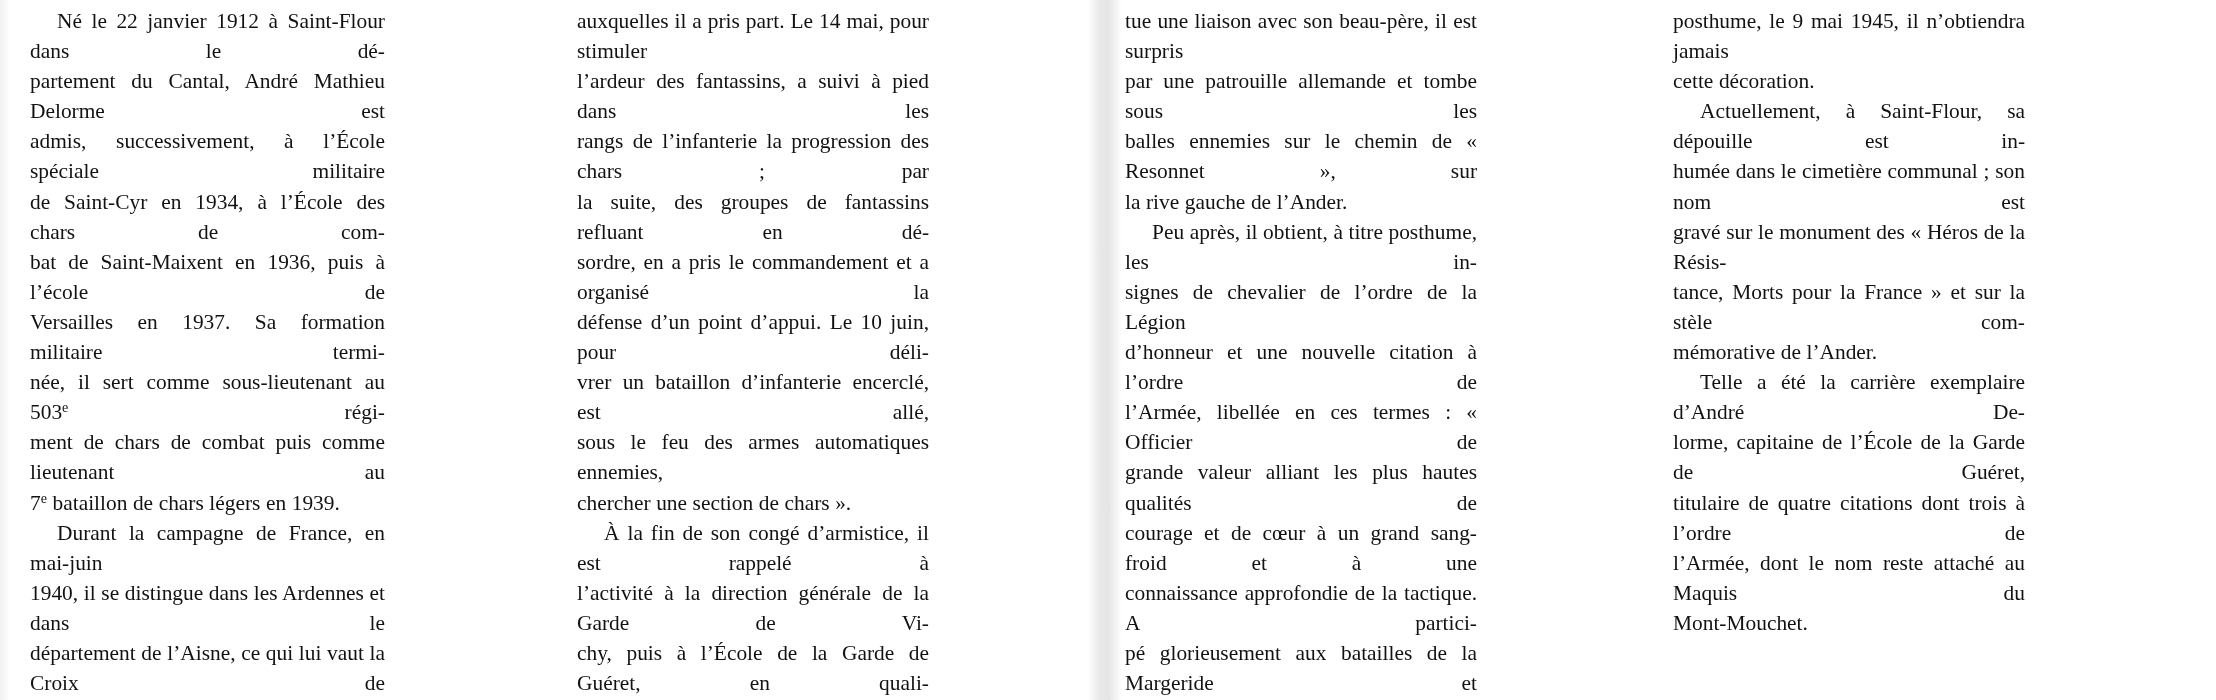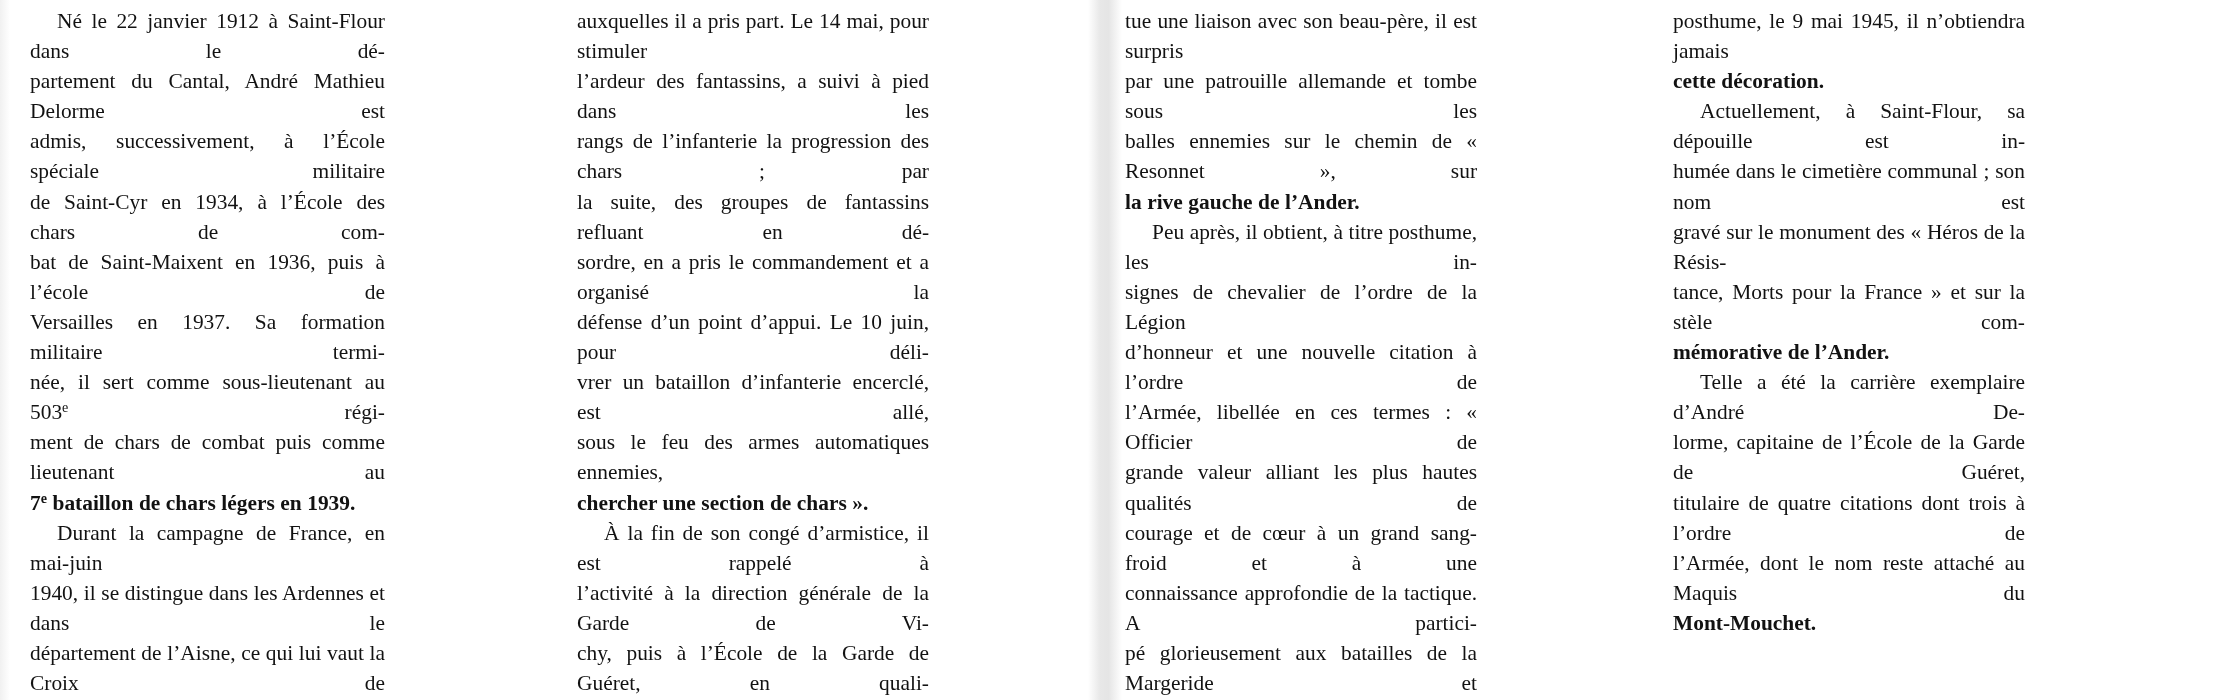--- a/index.html
+++ b/index.html
@@ -71,21 +71,20 @@
   }
   
   .para > .line {
     display: block;
     text-align: justify;
     text-align-last: justify;
     white-space: nowrap;
   }
   .para > .line.lastline {
     text-align-last: left;
-    font-weight: bold;
   }
   .para > .line.indent {
     text-indent: 27px;
   }
 
   sup.ord {
     font-size: 0.66em;
     vertical-align: 0.5em;
     line-height: 0;
   }

